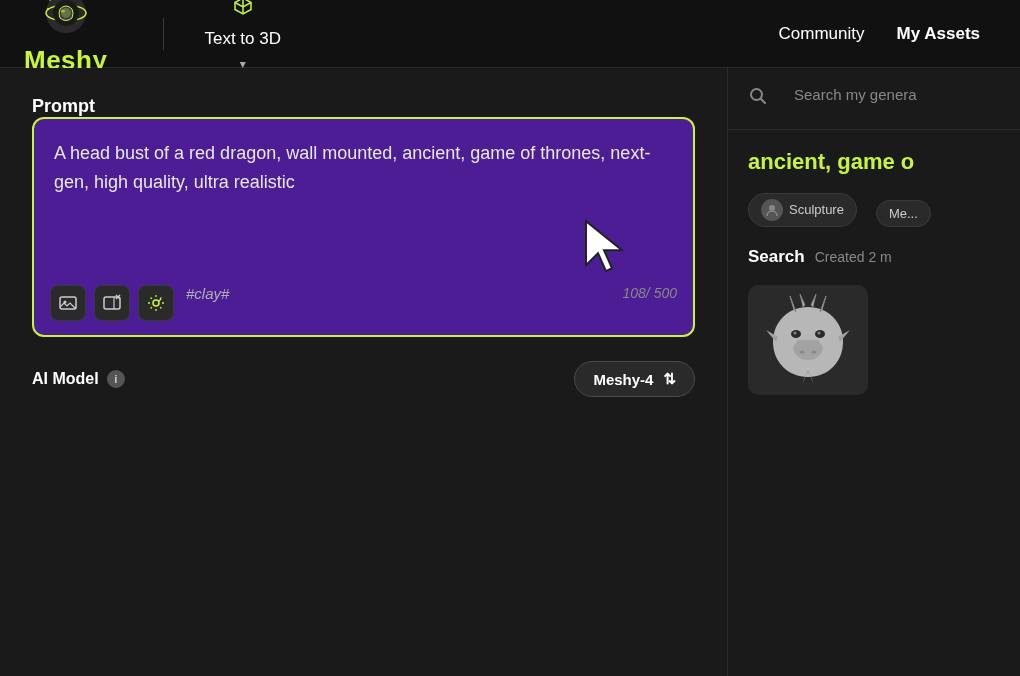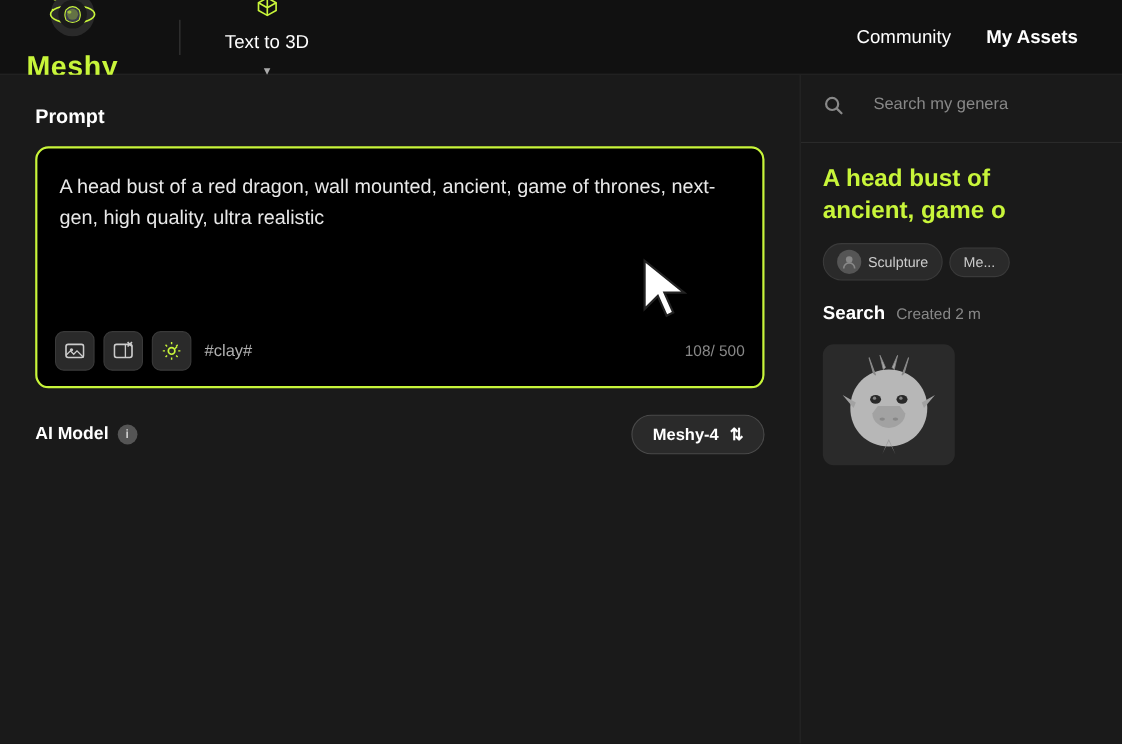--- a/index.html
+++ b/index.html
@@ -98,21 +98,20 @@
       width: 728px;
       padding: 28px 32px;
       background: #1a1a1a;
       border-right: 1px solid #2a2a2a;
       flex-shrink: 0;
     }
 
     .prompt-header {
       display: flex;
       align-items: center;
-      margin-bottom: 16px;
     }
 
     .prompt-label {
       font-size: 18px;
       font-weight: 700;
       color: #fff;
       flex: 1;
     }
 
     .prompt-actions {
@@ -145,21 +144,21 @@
       color: #7ec8f5;
       font-size: 15px;
       font-weight: 500;
       cursor: pointer;
       padding: 4px 8px;
     }
 
     
     .prompt-textarea-container {
       position: relative;
-      background: #000000;
+      background: #4c1d95;
       border: 2px solid #c8f53a;
       border-radius: 12px;
       padding: 20px 20px 60px 20px;
       min-height: 220px;
     }
 
     .prompt-text {
       font-size: 18px;
       color: #e8e8e8;
       line-height: 1.6;
@@ -174,22 +173,22 @@
       transform: translateY(-20%);
       pointer-events: none;
     }
 
     .prompt-bottom-bar {
       position: absolute;
       bottom: 14px;
       left: 16px;
       right: 16px;
       display: flex;
-      align-items: center;
       gap: 8px;
+      font-style: italic;
     }
 
     .icon-btn {
       width: 36px;
       height: 36px;
       background: #2a2a2a;
       border-radius: 8px;
       display: flex;
       align-items: center;
       justify-content: center;
@@ -285,23 +284,23 @@
     .result-title {
       padding: 18px 20px 8px;
       font-size: 22px;
       font-weight: 700;
       color: #c8f53a;
       line-height: 1.3;
     }
 
     .tags-row {
       display: flex;
-      gap: 6px;
+      gap: 19px;
       padding: 8px 20px;
-      align-items: center;
+      align-items: flex-end;
     }
 
     .tag {
       display: flex;
       align-items: center;
       gap: 6px;
       background: #2a2a2a;
       border-radius: 20px;
       padding: 5px 12px;
       font-size: 13px;
@@ -466,21 +465,20 @@
       <span class="search-icon-wrap">
         <svg width="20" height="20" viewBox="0 0 20 20" fill="none">
           <circle cx="8.5" cy="8.5" r="5.5" stroke="#888" stroke-width="2"></circle>
           <path d="M13 13L17 17" stroke="#888" stroke-width="2" stroke-linecap="round"></path>
         </svg>
       </span>
       <span class="search-input-text">Search my genera</span>
     </div>
 
     <div class="result-title">
-      <div>A head bust of</div>
       <div>ancient, game o</div>
     </div>
 
     <div class="tags-row">
       <div class="tag">
         <div class="tag-avatar">
           <svg width="14" height="14" viewBox="0 0 14 14" fill="none">
             <circle cx="7" cy="5" r="3" fill="#888"></circle>
             <path d="M2 13C2 10.2 4.2 8 7 8C9.8 8 12 10.2 12 13" stroke="#888" stroke-width="1.5" fill="none"></path>
           </svg>

